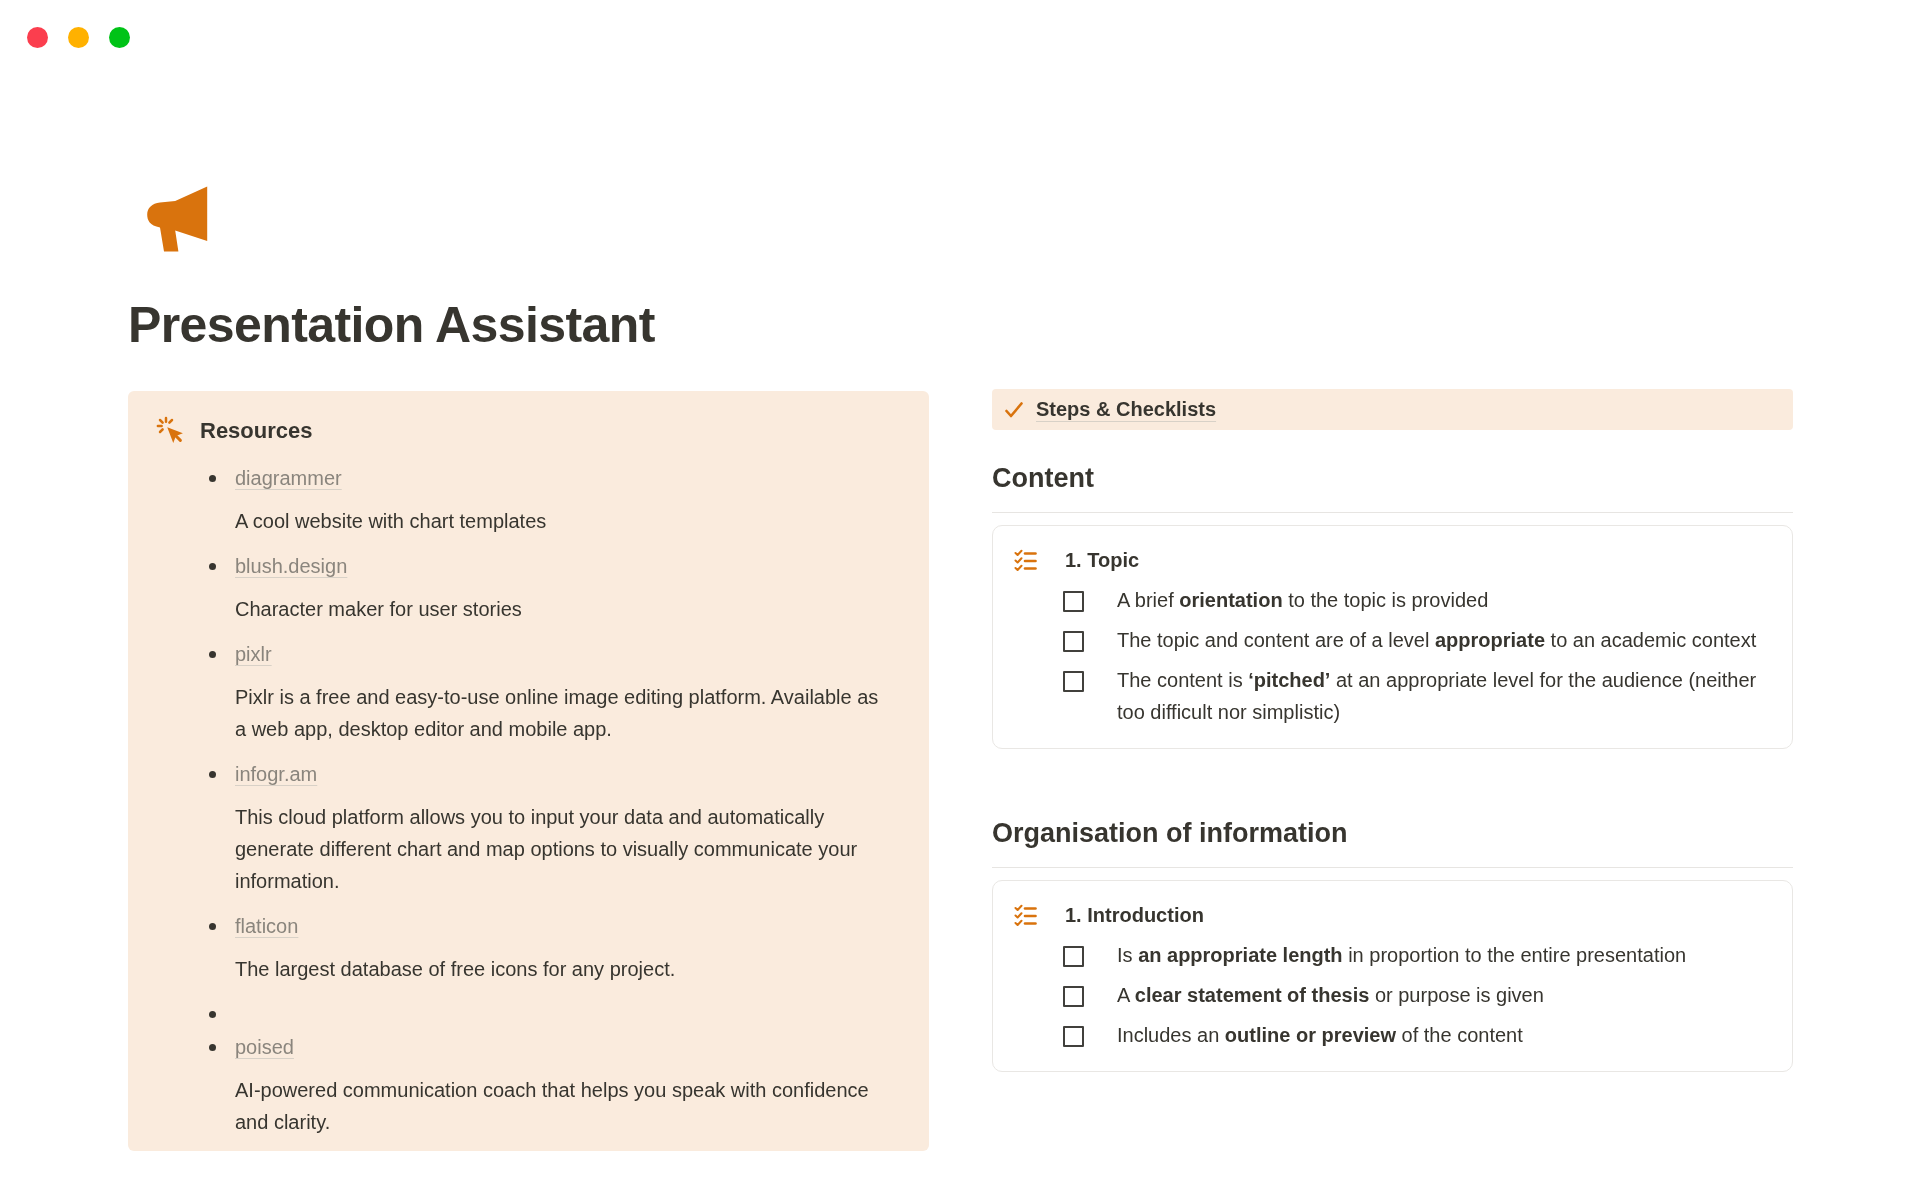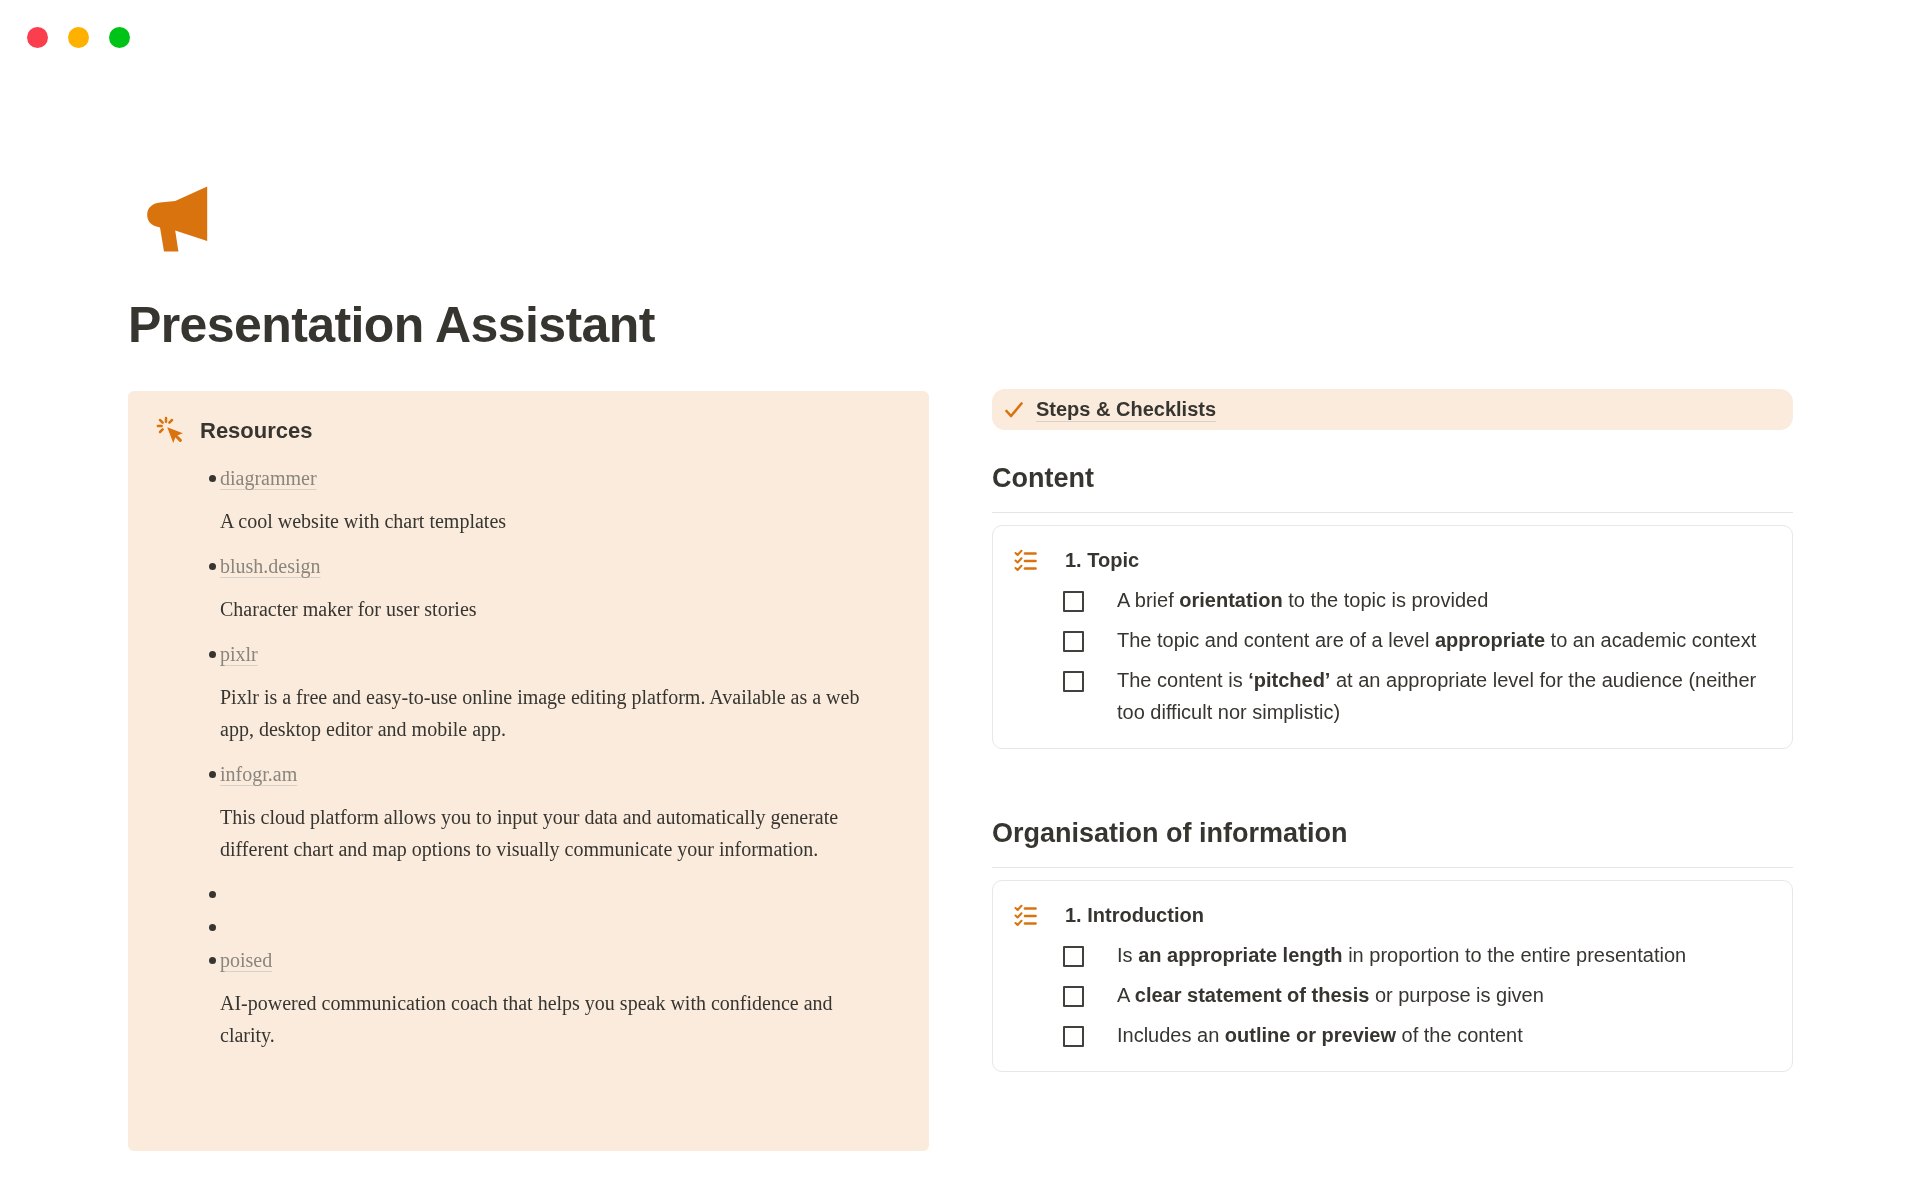--- a/index.html
+++ b/index.html
@@ -37,34 +37,34 @@
 
   
   .resources-box{
     position:absolute;left:128px;top:391px;width:801px;height:760px;
     box-sizing:border-box;background:var(--peach);border-radius:6px;
     padding:24px 28px;
   }
   .res-header{display:flex;align-items:center;gap:14px;height:32px;}
   .res-title{font-size:22px;font-weight:700;}
   .res-list{list-style:none;margin:14px 0 0 53px;padding:0;}
-  .res-item{display:flex;gap:4px;margin-bottom:12px;font-family:Liberation Serif, serif;}
+  .res-item{display:flex;gap:19px;margin-bottom:12px;}
   .bullet{flex:none;width:7px;height:7px;border-radius:50%;background:var(--text);margin-top:14px;}
   .res-link{
     display:inline-block;font-size:20px;line-height:34px;color:var(--muted-link);
     text-decoration:underline;text-decoration-color:var(--link-underline);
     text-decoration-thickness:1px;text-underline-offset:4px;cursor:pointer;
   }
   .res-desc{font-size:20px;line-height:32px;color:var(--text);margin-top:10px;max-width:650px;}
 
   
   .right-col{position:absolute;left:992px;top:389px;width:801px;}
   .banner{
     display:flex;align-items:center;gap:11px;height:41px;box-sizing:border-box;
-    background:var(--peach);border-radius:13px;padding:0 11px;cursor:pointer;
+    background:var(--peach);border-radius:4px;padding:0 11px;cursor:pointer;
     text-decoration:none;color:var(--text);
   }
   .banner-label{
     font-size:20px;font-weight:700;
     text-decoration:underline;text-decoration-color:var(--link-underline);
     text-decoration-thickness:1px;text-underline-offset:5px;
   }
   .section h2{margin:0;font-size:27px;font-weight:700;line-height:36px;color:var(--text);}
   .section-content h2{margin-top:30px;}
   .section-org h2{margin-top:66px;}
@@ -144,20 +144,24 @@
   <li class="res-item">
     <span class="bullet"></span>
     <div class="res-content">
       <a class="res-link">infogr.am</a>
       <div class="res-desc">This cloud platform allows you to input your data and automatically generate different chart and map options to visually communicate your information.</div>
     </div>
   </li>
 
   <li class="res-item">
     <span class="bullet"></span>
+    <div class="res-content">
+      <a class="res-link">flaticon</a>
+      <div class="res-desc">The largest database of free icons for any project.</div>
+    </div>
   </li>
 
   <li class="res-item">
     <span class="bullet"></span>
   </li>
 
   <li class="res-item">
     <span class="bullet"></span>
     <div class="res-content">
       <a class="res-link">poised</a>

